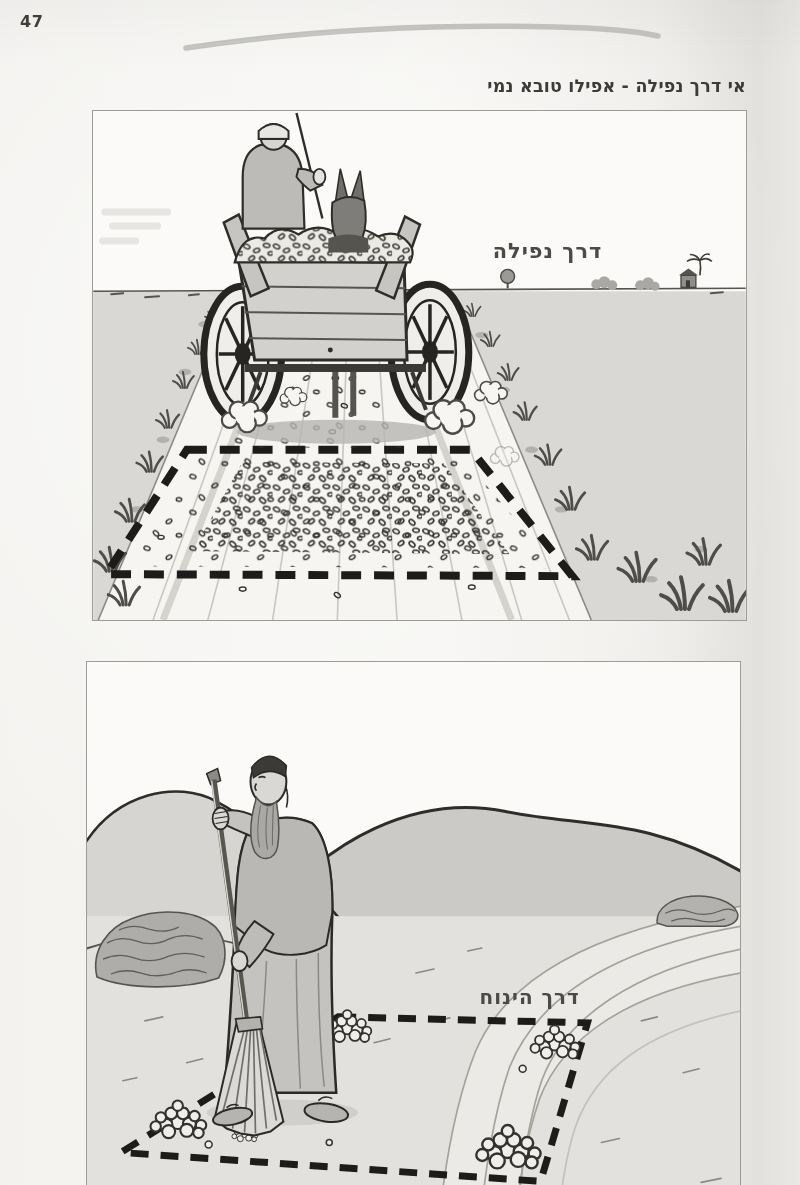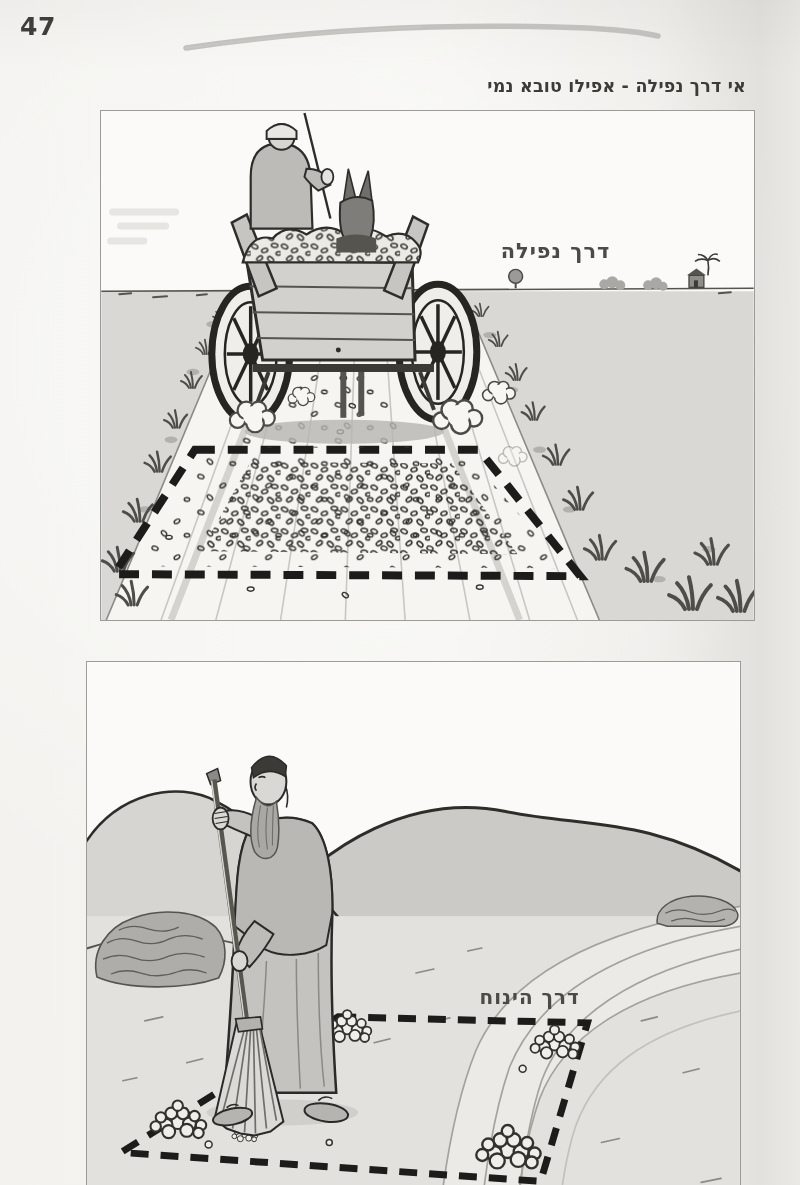--- a/index.html
+++ b/index.html
@@ -7,36 +7,36 @@
     width:800px;height:1185px;overflow:hidden;position:relative;
     font-family:"DejaVu Sans","Liberation Sans",sans-serif;
     background:linear-gradient(90deg,#f3f2ef 0%,#f6f5f2 55%,#efeeeb 82%,#e2e1de 95%,#eae9e6 100%);
   }
   .page{position:absolute;inset:0;}
   .page-vignette{position:absolute;inset:0;pointer-events:none;
     background:radial-gradient(120% 90% at 35% 30%, rgba(255,255,255,.55) 0%, rgba(255,255,255,0) 55%),
                linear-gradient(180deg, rgba(0,0,0,.03) 0%, rgba(0,0,0,0) 6%);}
   .page-number{
     position:absolute;left:20px;top:12px;
-    font-size:25px;font-weight:bold;color:#3f3e3b;letter-spacing:.5px;
+    font-size:16px;font-weight:bold;color:#3f3e3b;letter-spacing:.5px;
   }
   .script-title-svg{position:absolute;top:0;left:0;width:800px;height:78px;}
   .caption{
     position:absolute;direction:rtl;text-align:right;
     font-size:17.5px;font-weight:bold;color:#3c3b38;letter-spacing:.2px;
     white-space:nowrap;
   }
   .caption-1{top:76px;right:54px;}
   .caption-2{top:629px;right:56px;}
   .panel{
     position:absolute;box-sizing:border-box;
     border:1px solid #9c9b96;background:#fbfaf8;
     box-shadow:0 0 0 1px rgba(255,255,255,.4) inset;
   }
-  .panel-1{left:100px;top:110px;width:655px;height:511px;}
+  .panel-1{left:92px;top:110px;width:655px;height:511px;}
   .panel-2{left:86px;top:661px;width:655px;height:631px;}
   .panel svg{display:block;width:100%;height:100%;}
   svg text.scene-label{
     font-family:"DejaVu Sans","Liberation Sans",sans-serif;
     font-weight:bold;fill:#4b4a47;letter-spacing:1px;direction:rtl;
   }
 </style>
 </head>
 <body>
 

